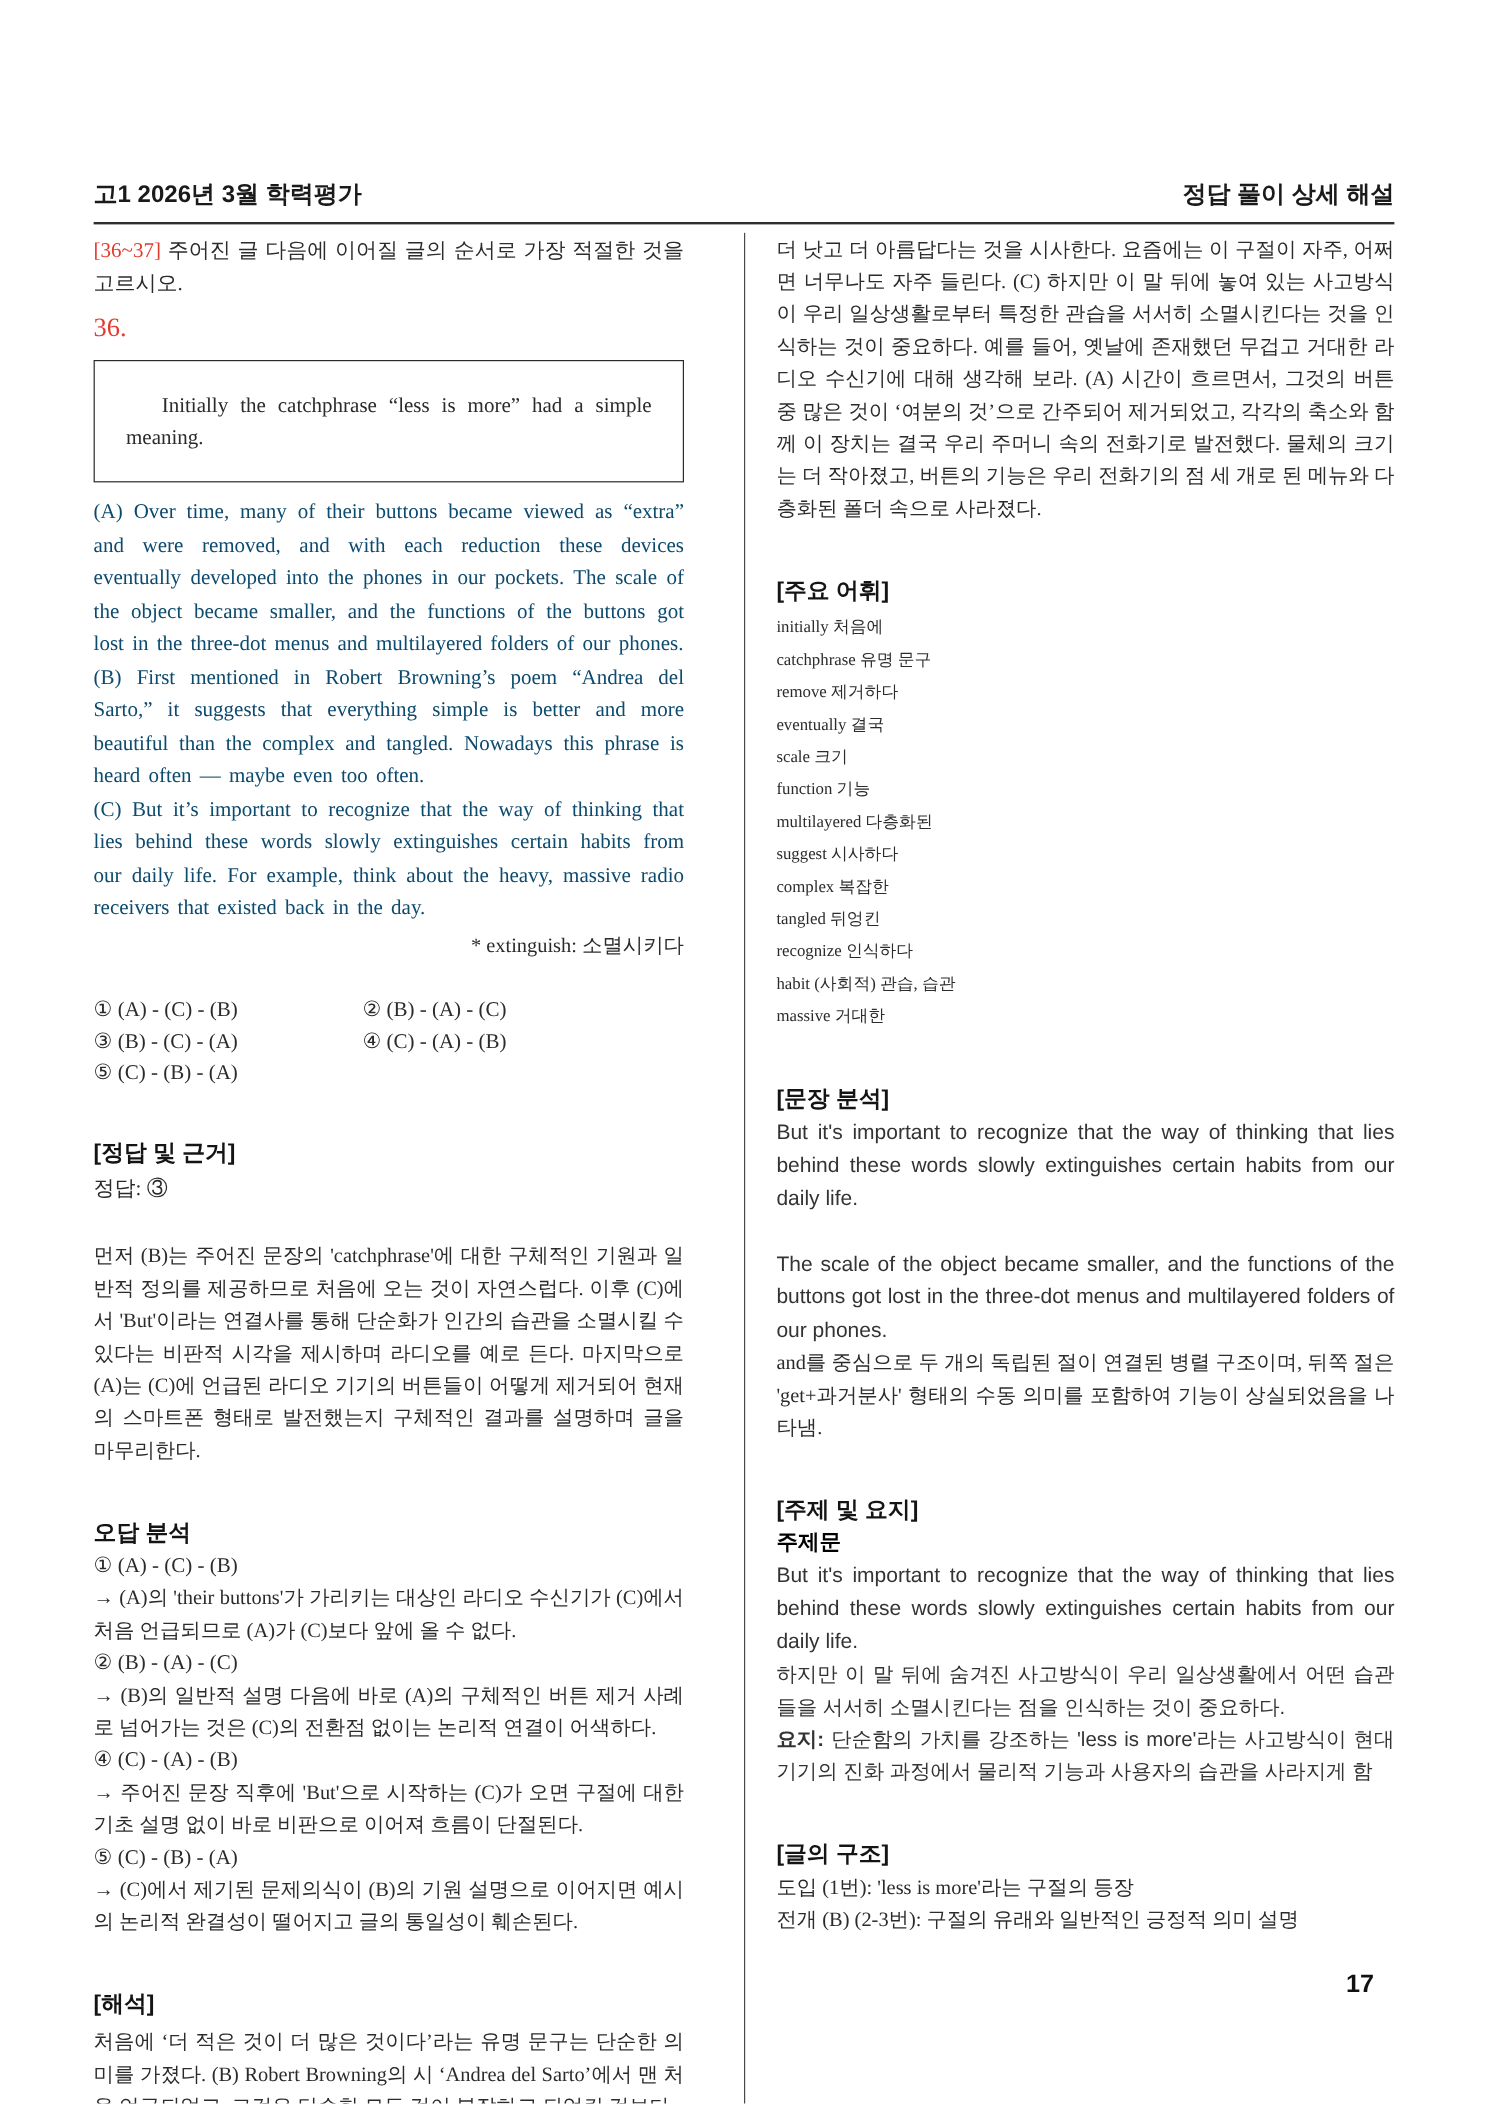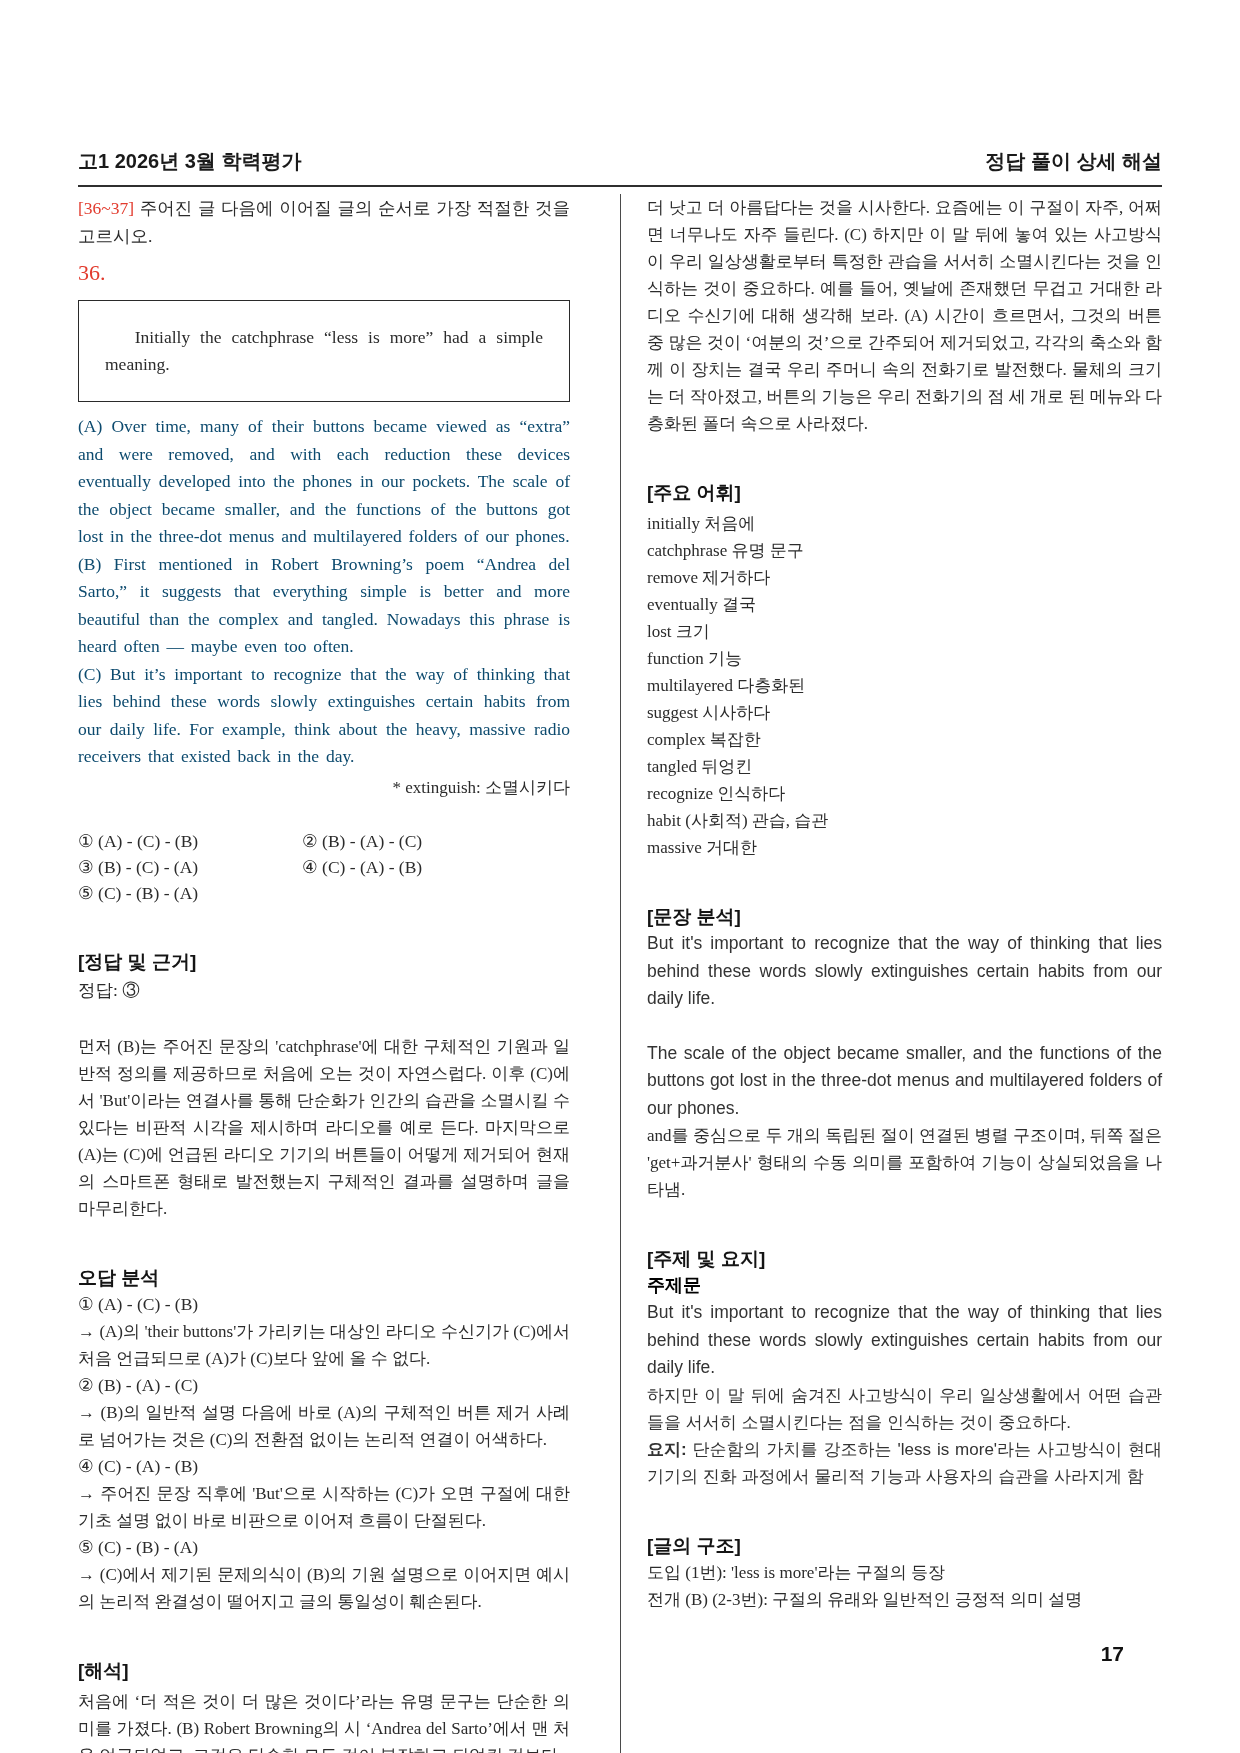--- a/index.html
+++ b/index.html
@@ -27,28 +27,28 @@
   .opt-cell{flex:none;}
   .opt-cell.first{width:224px;}
   .sec{margin-top:42px;}
   .sec-title{font-family:"Liberation Sans","DejaVu Sans",sans-serif;font-weight:700;
     font-size:19px;line-height:27px;margin:0;color:#141414;}
   .answer-line{margin-top:2px;font-size:17.5px;}
   .reasoning{margin-top:29px;}
   .wa-opt{margin:0;font-size:17.5px;line-height:27px;}
   .trans-left{margin-top:4px;}
   .vocab-list{list-style:none;margin:4px 0 0 0;padding:0;}
-  .vocab-list li{font-size:17px;line-height:27px;}
+  .vocab-list li{font-size:14px;line-height:27px;}
   .sa-sentence{font-size:17.5px;line-height:27.5px;text-align:justify;margin:0;color:#333;}
   .sa-gap{margin-top:27px;}
   .sub-title{font-family:"Liberation Sans","DejaVu Sans",sans-serif;font-weight:700;font-size:18px;line-height:27px;margin:0;color:#000000;}
   .b{font-weight:700;}
   .theme-ko{color:#333;}
   .structure-p{margin:0;}
-  .page-number{position:absolute;top:1642px;right:116px;
+  .page-number{position:absolute;top:1642px;right:95px;
     font-family:"Liberation Sans","DejaVu Sans",sans-serif;font-weight:700;font-size:21px;color:#111;}
 </style>
 </head>
 <body>
 
 <div class="page">
 
   <div class="page-header">
     <div>고1 2026년 3월 학력평가</div>
     <div>정답 풀이 상세 해설</div>
@@ -118,21 +118,21 @@
 
       <p class="body-p serif">더 낫고 더 아름답다는 것을 시사한다. 요즘에는 이 구절이 자주, 어쩌면 너무나도 자주 들린다. (C) 하지만 이 말 뒤에 놓여 있는 사고방식이 우리 일상생활로부터 특정한 관습을 서서히 소멸시킨다는 것을 인식하는 것이 중요하다. 예를 들어, 옛날에 존재했던 무겁고 거대한 라디오 수신기에 대해 생각해 보라. (A) 시간이 흐르면서, 그것의 버튼 중 많은 것이 ‘여분의 것’으로 간주되어 제거되었고, 각각의 축소와 함께 이 장치는 결국 우리 주머니 속의 전화기로 발전했다. 물체의 크기는 더 작아졌고, 버튼의 기능은 우리 전화기의 점 세 개로 된 메뉴와 다층화된 폴더 속으로 사라졌다.</p>
 
       <section class="sec">
         <h3 class="sec-title">[주요 어휘]</h3>
         <ul class="vocab-list serif">
           <li><span>initially</span> <span>처음에</span></li>
           <li><span>catchphrase</span> <span>유명 문구</span></li>
           <li><span>remove</span> <span>제거하다</span></li>
           <li><span>eventually</span> <span>결국</span></li>
-          <li><span>lost</span> <span>크기</span></li>
+          <li><span>scale</span> <span>크기</span></li>
           <li><span>function</span> <span>기능</span></li>
           <li><span>multilayered</span> <span>다층화된</span></li>
           <li><span>suggest</span> <span>시사하다</span></li>
           <li><span>complex</span> <span>복잡한</span></li>
           <li><span>tangled</span> <span>뒤엉킨</span></li>
           <li><span>recognize</span> <span>인식하다</span></li>
           <li><span>habit</span> <span>(사회적) 관습, 습관</span></li>
           <li><span>massive</span> <span>거대한</span></li>
         </ul>
       </section>

